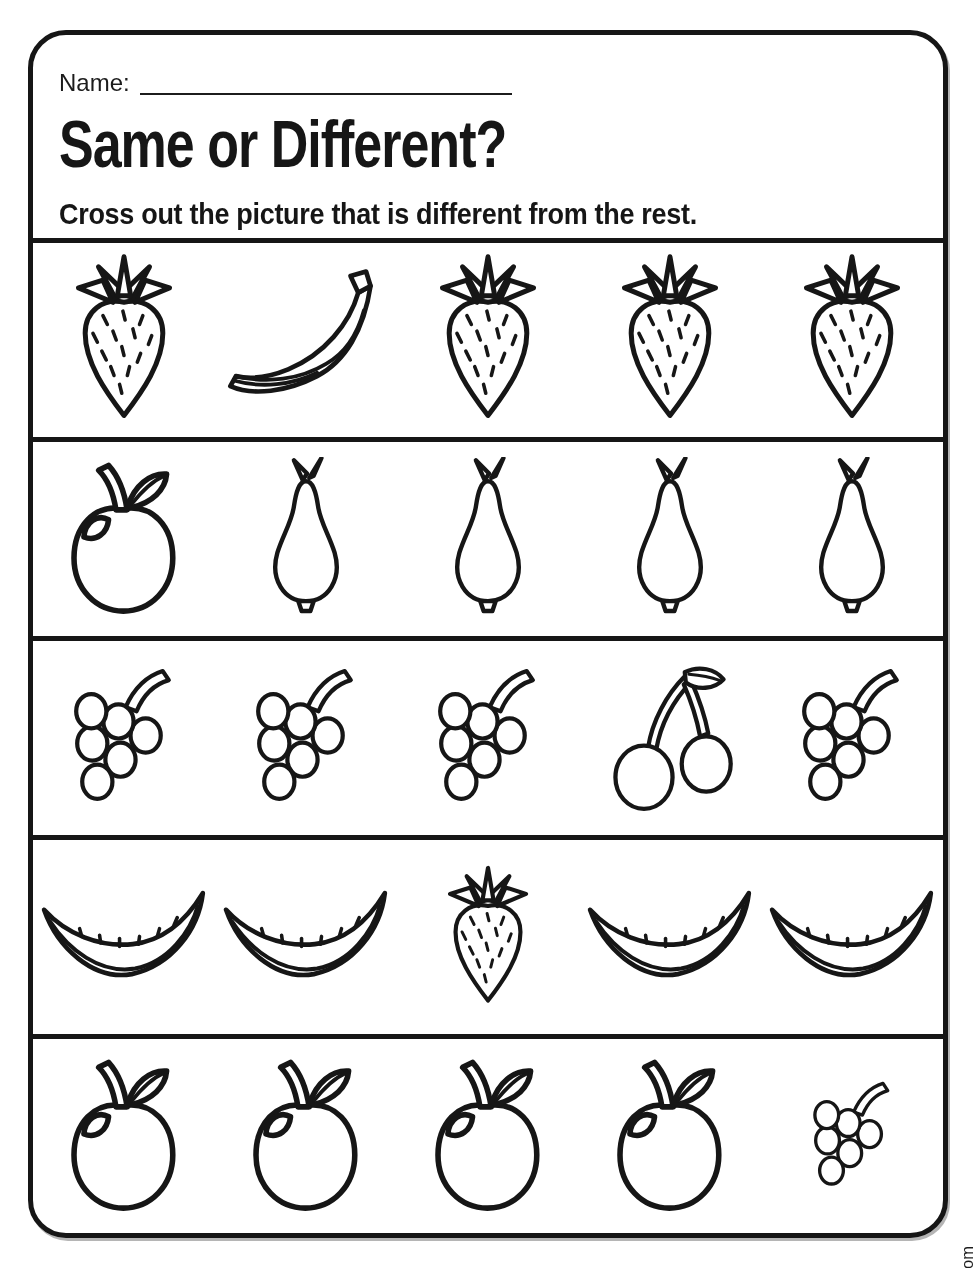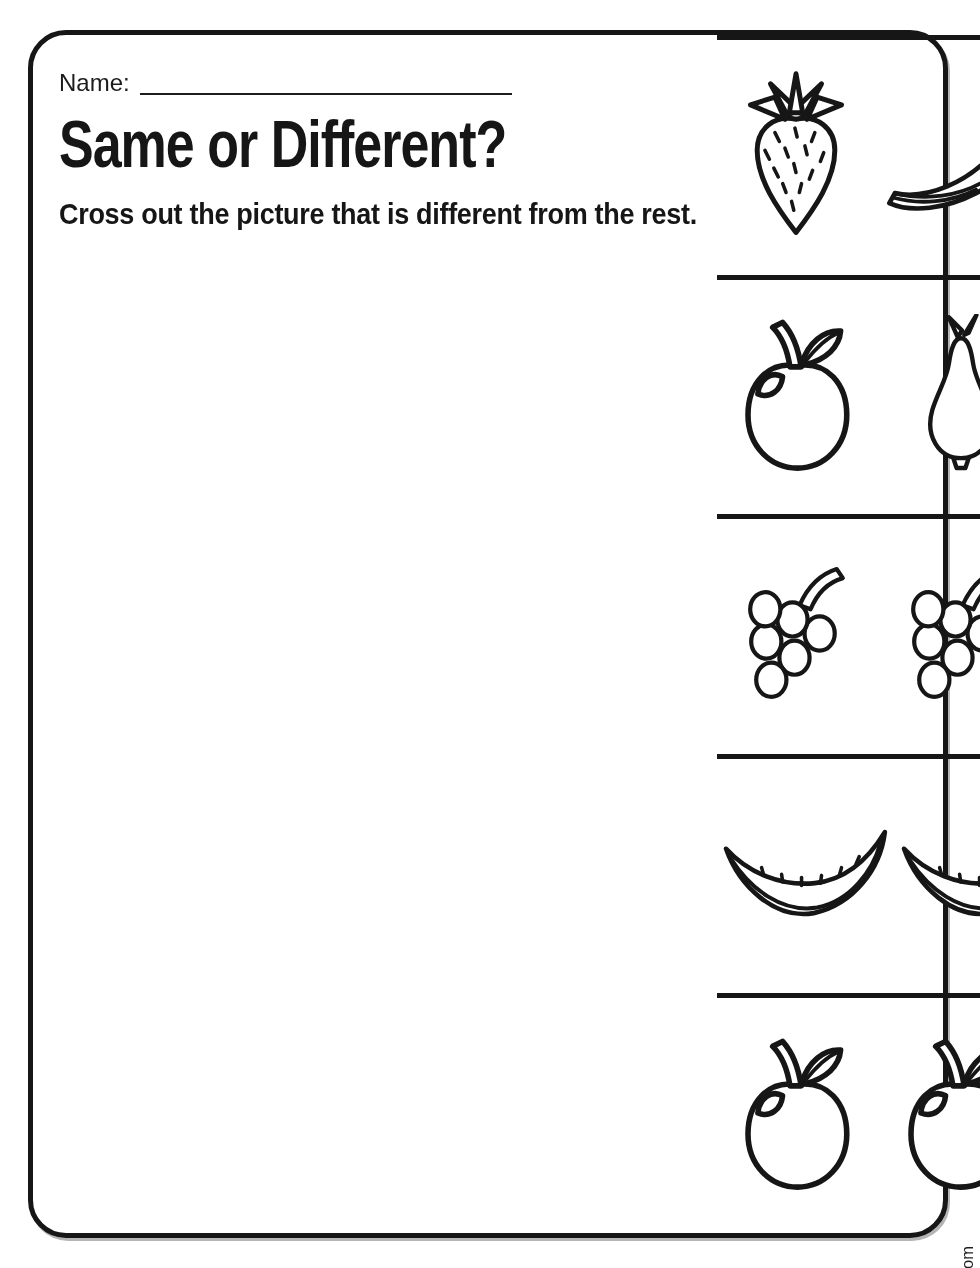--- a/index.html
+++ b/index.html
@@ -1,20 +1,20 @@
 <!DOCTYPE html>
 <html><head>
 <meta charset="utf-8">
 <style>
   html,body{margin:0;padding:0;background:#ffffff;}
   .canvas{position:relative;width:980px;height:1268px;background:#ffffff;overflow:hidden;
           font-family:"Liberation Sans","DejaVu Sans",sans-serif;color:#131313;}
   .sheet{position:absolute;left:28px;top:30px;width:920px;height:1208px;
          border:5px solid #161616;border-radius:38px;box-sizing:border-box;
-         box-shadow:2px 3px 0 #b5b5b5;display:flex;flex-direction:row;background:#fff;}
+         box-shadow:2px 3px 0 #b5b5b5;display:flex;flex-direction:column;background:#fff;}
   
   .header{height:203px;box-sizing:border-box;padding:24px 20px 0 26px;}
   .name-row{display:flex;align-items:flex-end;gap:10px;height:36px;}
   .name-label{font-size:24px;line-height:1;color:#1c1c1c;}
   .name-line{width:372px;height:26px;border-bottom:2px solid #1c1c1c;}
   .title{margin-top:10px;font-size:52px;font-weight:bold;letter-spacing:-1px;
          transform:scaleY(1.3);transform-origin:0 0;white-space:nowrap;color:#161616;}
   .instruction{margin-top:32px;font-size:27px;font-weight:bold;letter-spacing:-0.3px;
          transform:scaleY(1.12);transform-origin:0 0;white-space:nowrap;color:#161616;}
   

